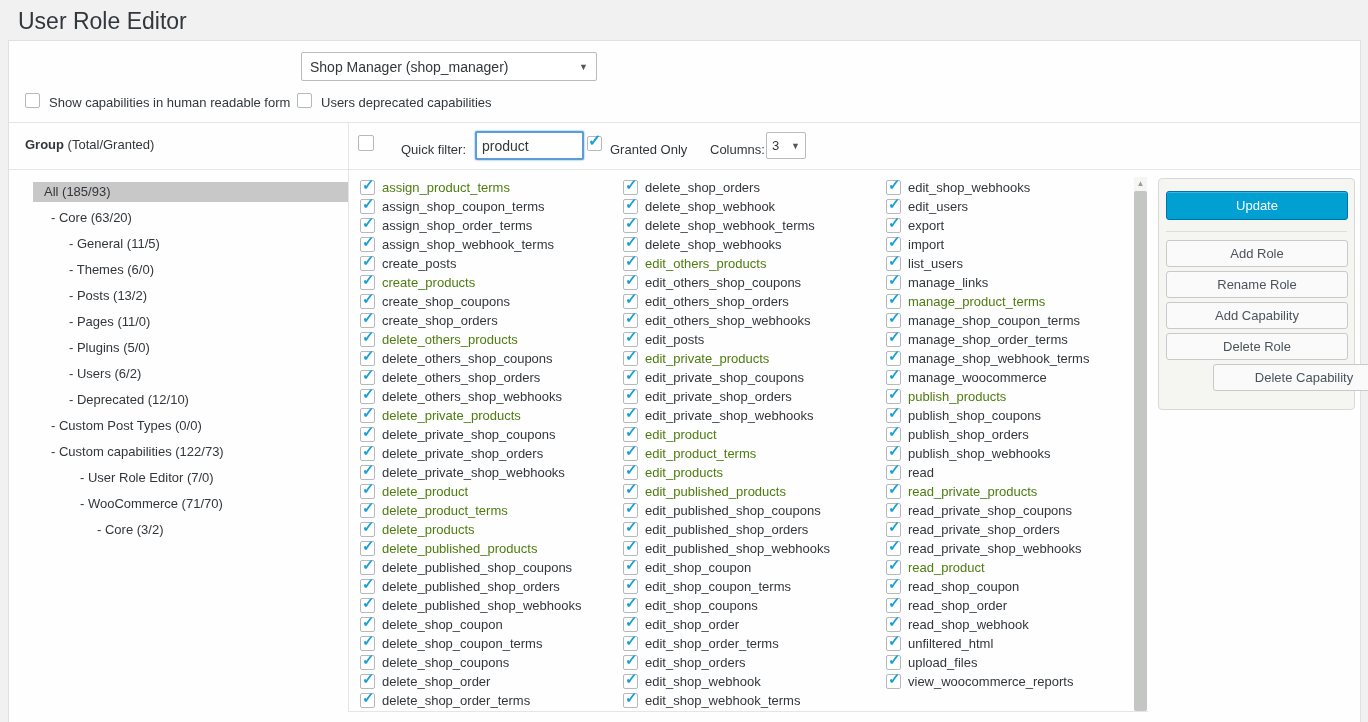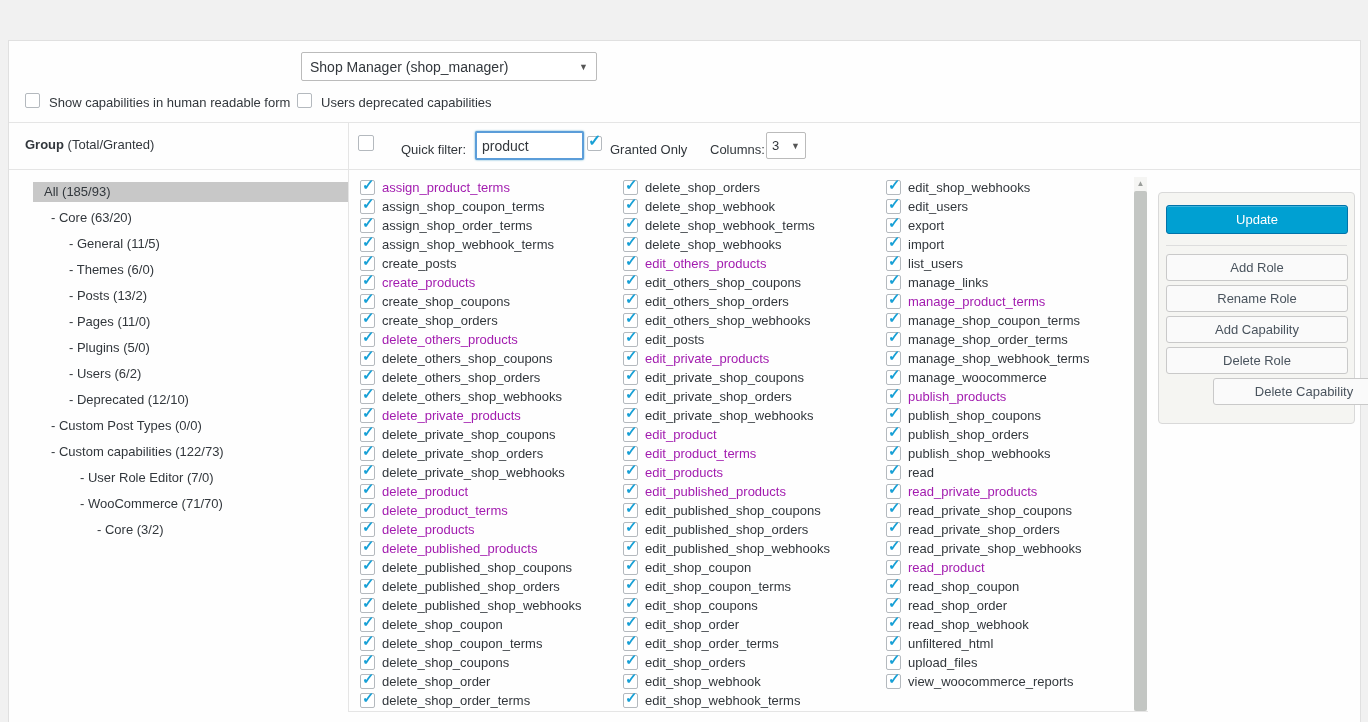--- a/index.html
+++ b/index.html
@@ -43,43 +43,44 @@
 
   
   .caps{position:absolute;left:339px;top:128px;width:800px;height:543px;
     border-left:1px solid #e5e5e5;border-bottom:1px solid #e5e5e5;box-sizing:border-box;overflow:hidden;}
   .caps-col{position:absolute;top:9px;width:255px;}
   .cap-row{position:relative;height:19px;display:flex;align-items:center;}
   .cap-cb{position:relative;width:15px;height:15px;flex:0 0 15px;background:#fff;
     border:1px solid #b4b9be;border-radius:2px;box-sizing:border-box;cursor:pointer;}
   .cap-cb .mark{position:absolute;left:1px;top:-4px;font-size:15px;font-weight:bold;color:#17a0d6;line-height:15px;}
   .cap-label{margin-left:7px;font-size:13px;color:#32373c;white-space:nowrap;}
-  .cap-label.match{color:#a21caf;}
+  .cap-label.match{color:#4d7c0f;}
 
   
   .sb-track{position:absolute;left:785px;top:8px;width:13px;height:534px;background:#f5f5f3;}
   .sb-up{position:absolute;left:0;top:0;width:13px;height:13px;color:#9a9d9a;font-size:8px;
     text-align:center;line-height:13px;cursor:pointer;}
   .sb-thumb{position:absolute;left:0;top:14px;width:13px;height:520px;background:#c3c6c3;
     border-radius:2px;cursor:pointer;}
 
   
-  .panel{position:absolute;left:1149px;top:151px;width:197px;height:232px;background:#f5f5f2;
+  .panel{position:absolute;left:1149px;top:137px;width:197px;height:232px;background:#f5f5f2;
     border:1px solid #d9d9d9;border-radius:4px;box-sizing:border-box;}
   .btn{position:absolute;left:7px;width:182px;box-sizing:border-box;border-radius:3px;
     font-family:"Liberation Sans",sans-serif;font-size:13px;text-align:center;cursor:pointer;}
   .btn-primary{top:12px;height:29px;background:#00a0d2;border:1px solid #0073aa;color:#fff;
     box-shadow:inset 0 1px 0 rgba(120,200,230,.5);}
   .panel-divider{position:absolute;left:7px;right:7px;top:52px;border-top:1px solid #ddd;}
   .btn-sec{height:27px;background:#fafafa;border:1px solid #c9c9c9;color:#4a545e;}
 </style>
 </head>
 <body>
 
 <div id="screen">
+  <div class="page-title">User Role Editor</div>
 
   <div class="box">
 
     <div class="select role-select">
       <span>Shop Manager (shop_manager)</span>
       <span class="caret">▼</span>
     </div>
 
     <span class="cb" style="left:16px;top:52px;"></span>
     <span class="opt-label" style="left:40px;top:54px;">Show capabilities in human readable form</span>

